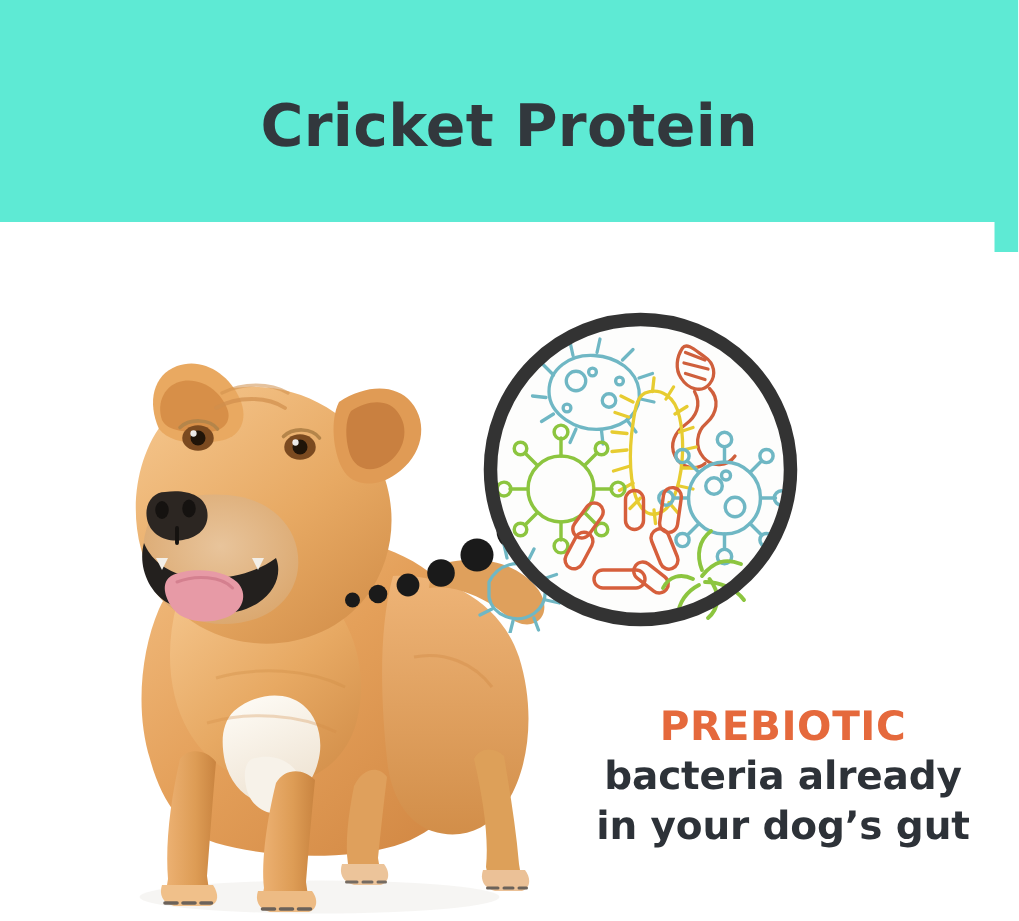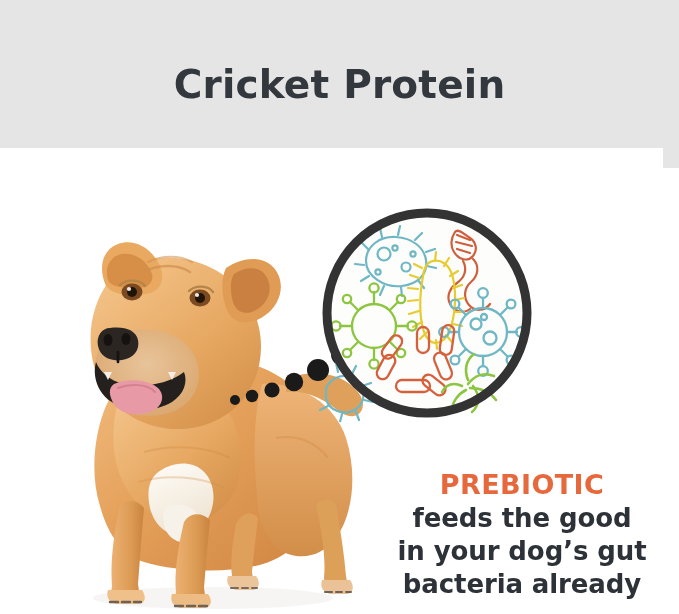--- a/index.html
+++ b/index.html
@@ -20,21 +20,21 @@
     background: #ffffff;
     overflow: hidden;
   }
 
   
   .header-band {
     position: absolute;
     left: 0; top: 0;
     width: 679px;
     height: 168px;
-    background: #e5e5e5;
+    background: #5eead4;
     display: flex;
     flex-direction: column;
     align-items: center;
     justify-content: center;
   }
   .header-line {
     color: #32383d;
     font-family: "DejaVu Sans", sans-serif;
     font-weight: bold;
     font-size: 39px;
@@ -366,19 +366,18 @@
                      M46 196 L55 198 M38 208 L41 216 M24 210 L22 218 M10 202 L2 206"></path>
           </g>
         </g>
 
         <circle cx="109" cy="109" r="100" fill="none" stroke="#333333" stroke-width="9"></circle>
       </svg>
     </div>
 
     <div class="caption">
       <div class="caption-title">PREBIOTIC</div>
-      <div class="caption-line">feeds the good</div>
+      <div class="caption-line">bacteria already</div>
       <div class="caption-line">in your dog’s gut</div>
-      <div class="caption-line">bacteria already</div>
     </div>
 
   </div>
 </div>
 
 </body></html>

